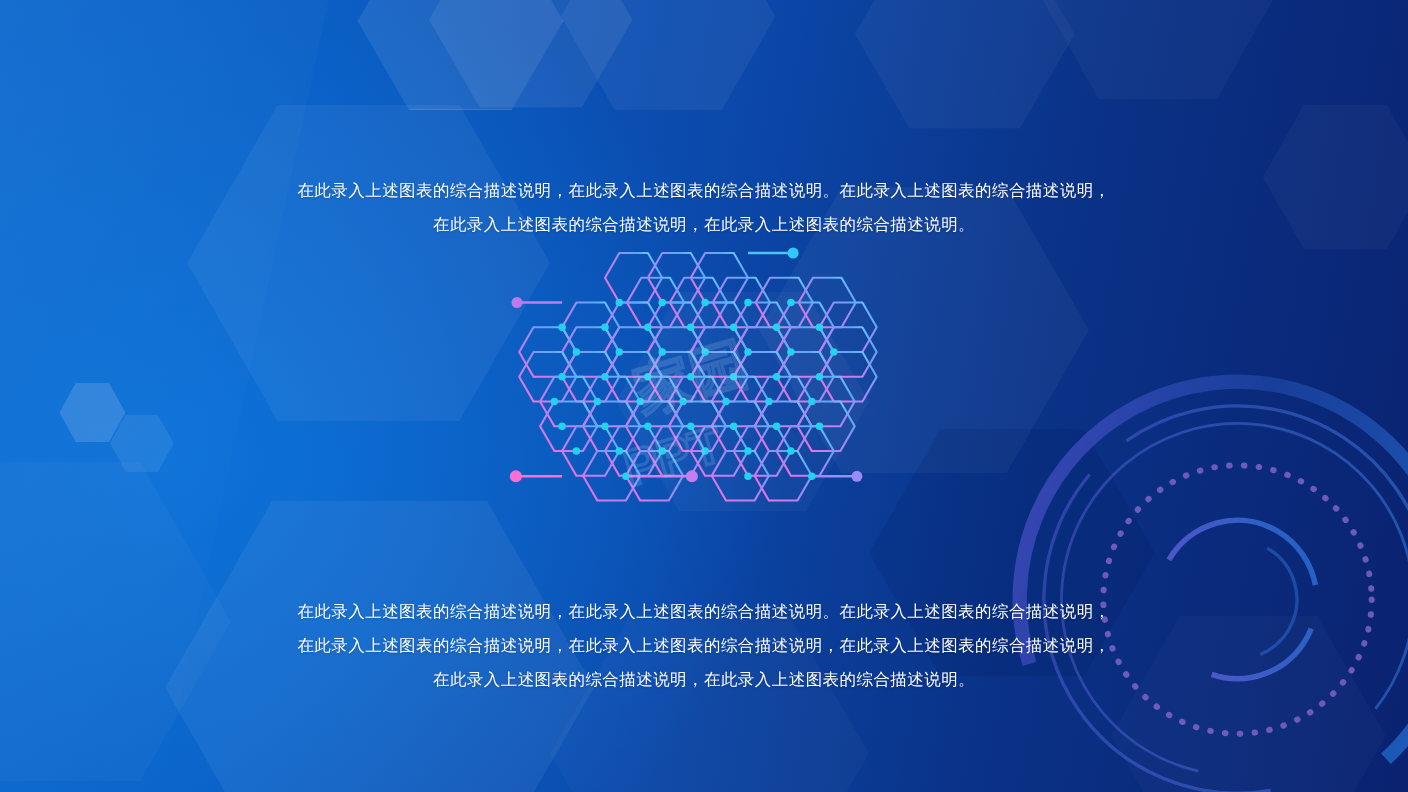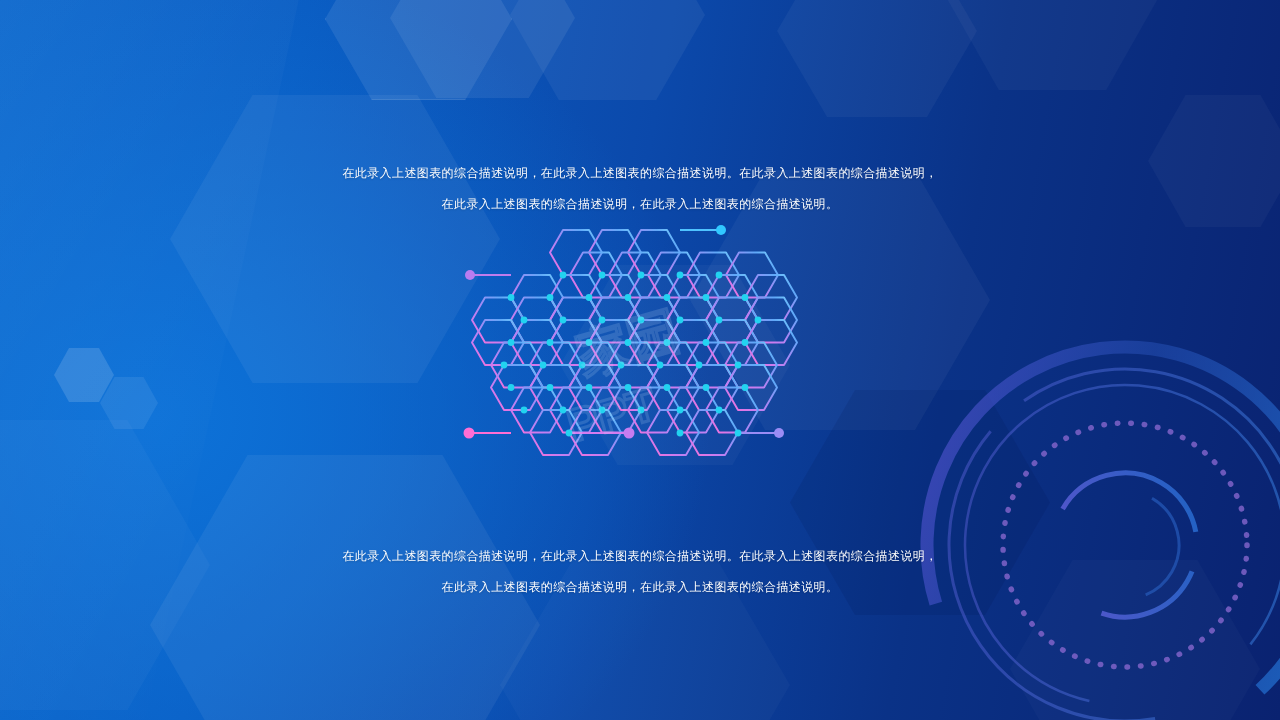--- a/index.html
+++ b/index.html
@@ -23,21 +23,21 @@
     clip-path:polygon(25% 0%,75% 0%,100% 50%,75% 100%,25% 100%,0% 50%);
   }
 
   
   .circles{position:absolute;right:-150px;top:330px;width:520px;height:420px;pointer-events:none;}
 
   
   .para{
     position:absolute;left:0;right:0;
     text-align:center;color:#ffffff;
-    font-size:12px;line-height:31px;
+    font-size:15px;line-height:31px;
     letter-spacing:.4px;
     text-shadow:0 1px 2px rgba(0,0,0,.18);
   }
   .para-top{top:158px;}
   .para-bottom{top:541px;}
   .para p{margin:0;padding:0;}
 
   .headline{
     position:absolute;left:0;right:0;top:482px;
     text-align:center;color:#ffffff;
@@ -282,16 +282,17 @@
   <div class="watermark">
     <svg viewBox="0 0 270 160" xmlns="http://www.w3.org/2000/svg">
       <text x="135" y="60" text-anchor="middle" font-family="'Liberation Sans', sans-serif" font-size="52" fill="none" stroke="#cfe6ff" stroke-width="3" transform="rotate(-16 135 60)">家园</text>
       <text x="118" y="130" text-anchor="middle" font-family="'Liberation Sans', sans-serif" font-size="46" font-weight="bold" fill="none" stroke="#cfe6ff" stroke-width="3" transform="rotate(-16 118 130)">PPT</text>
     </svg>
   </div>
 
 
   <div class="para para-bottom">
     <p>在此录入上述图表的综合描述说明，在此录入上述图表的综合描述说明。在此录入上述图表的综合描述说明，</p>
+    <p>在此录入上述图表的综合描述说明，在此录入上述图表的综合描述说明，在此录入上述图表的综合描述说明，</p>
     <p>在此录入上述图表的综合描述说明，在此录入上述图表的综合描述说明。</p>
   </div>
 
 </div>
 
 </body></html>

